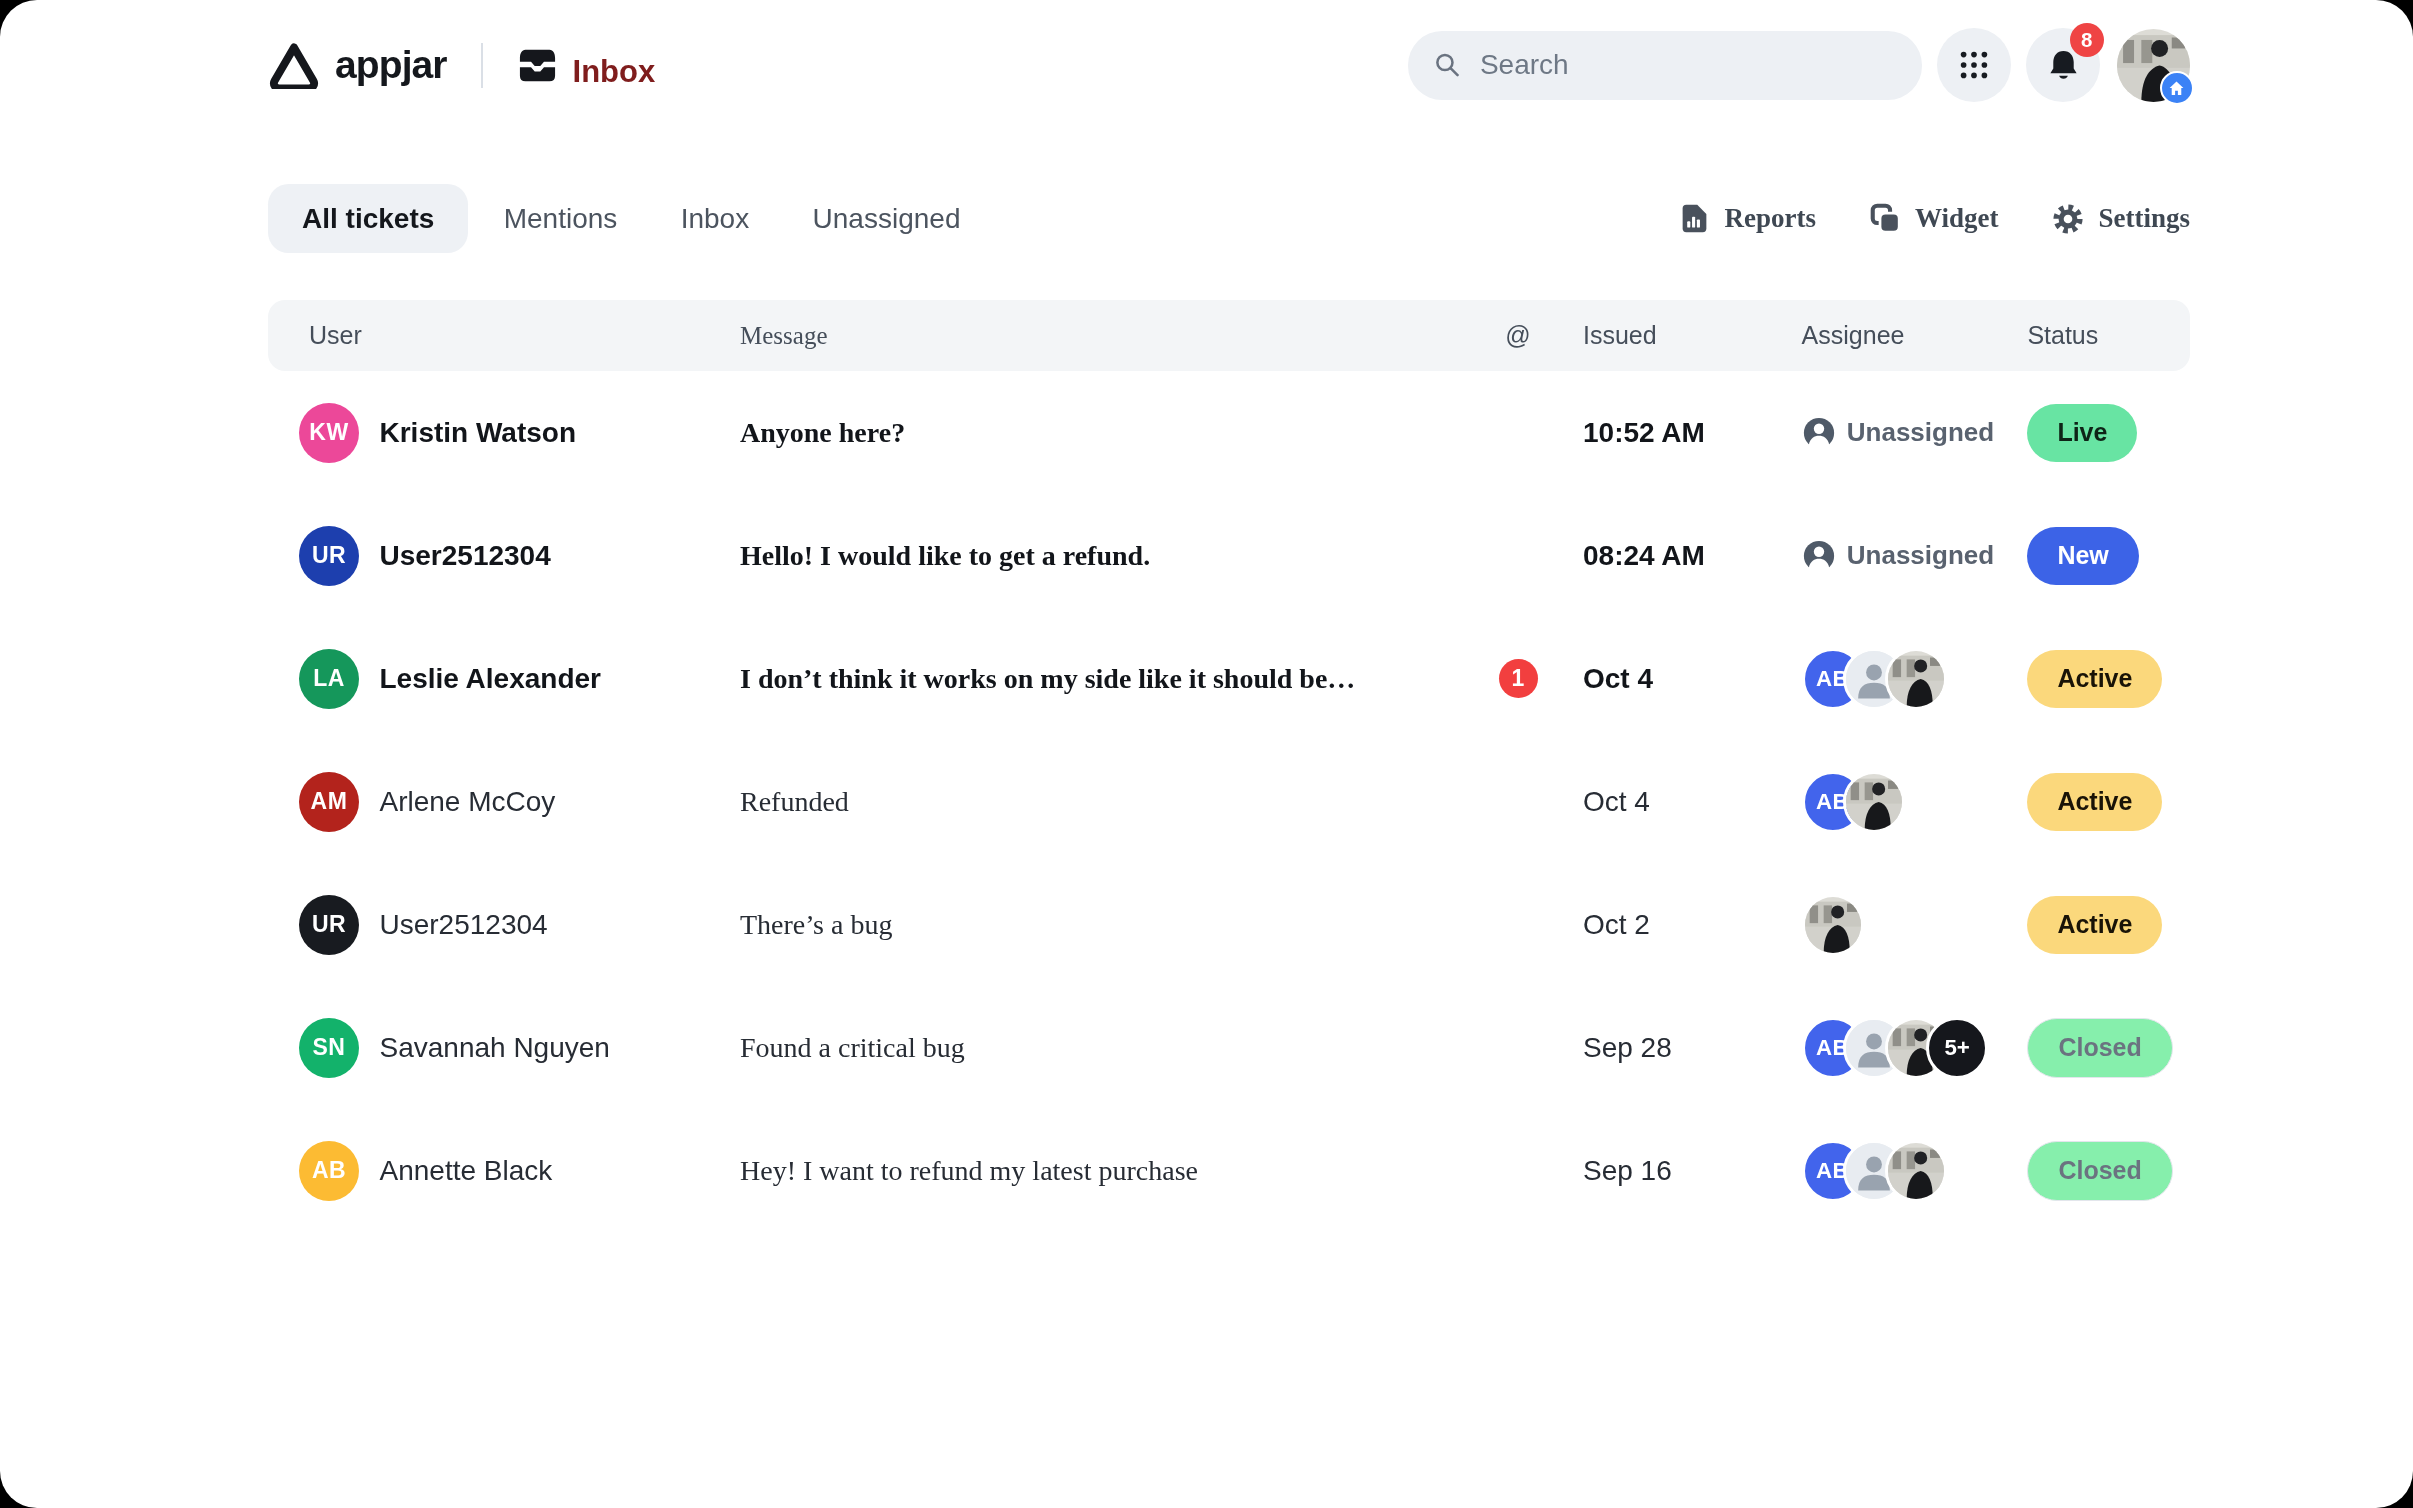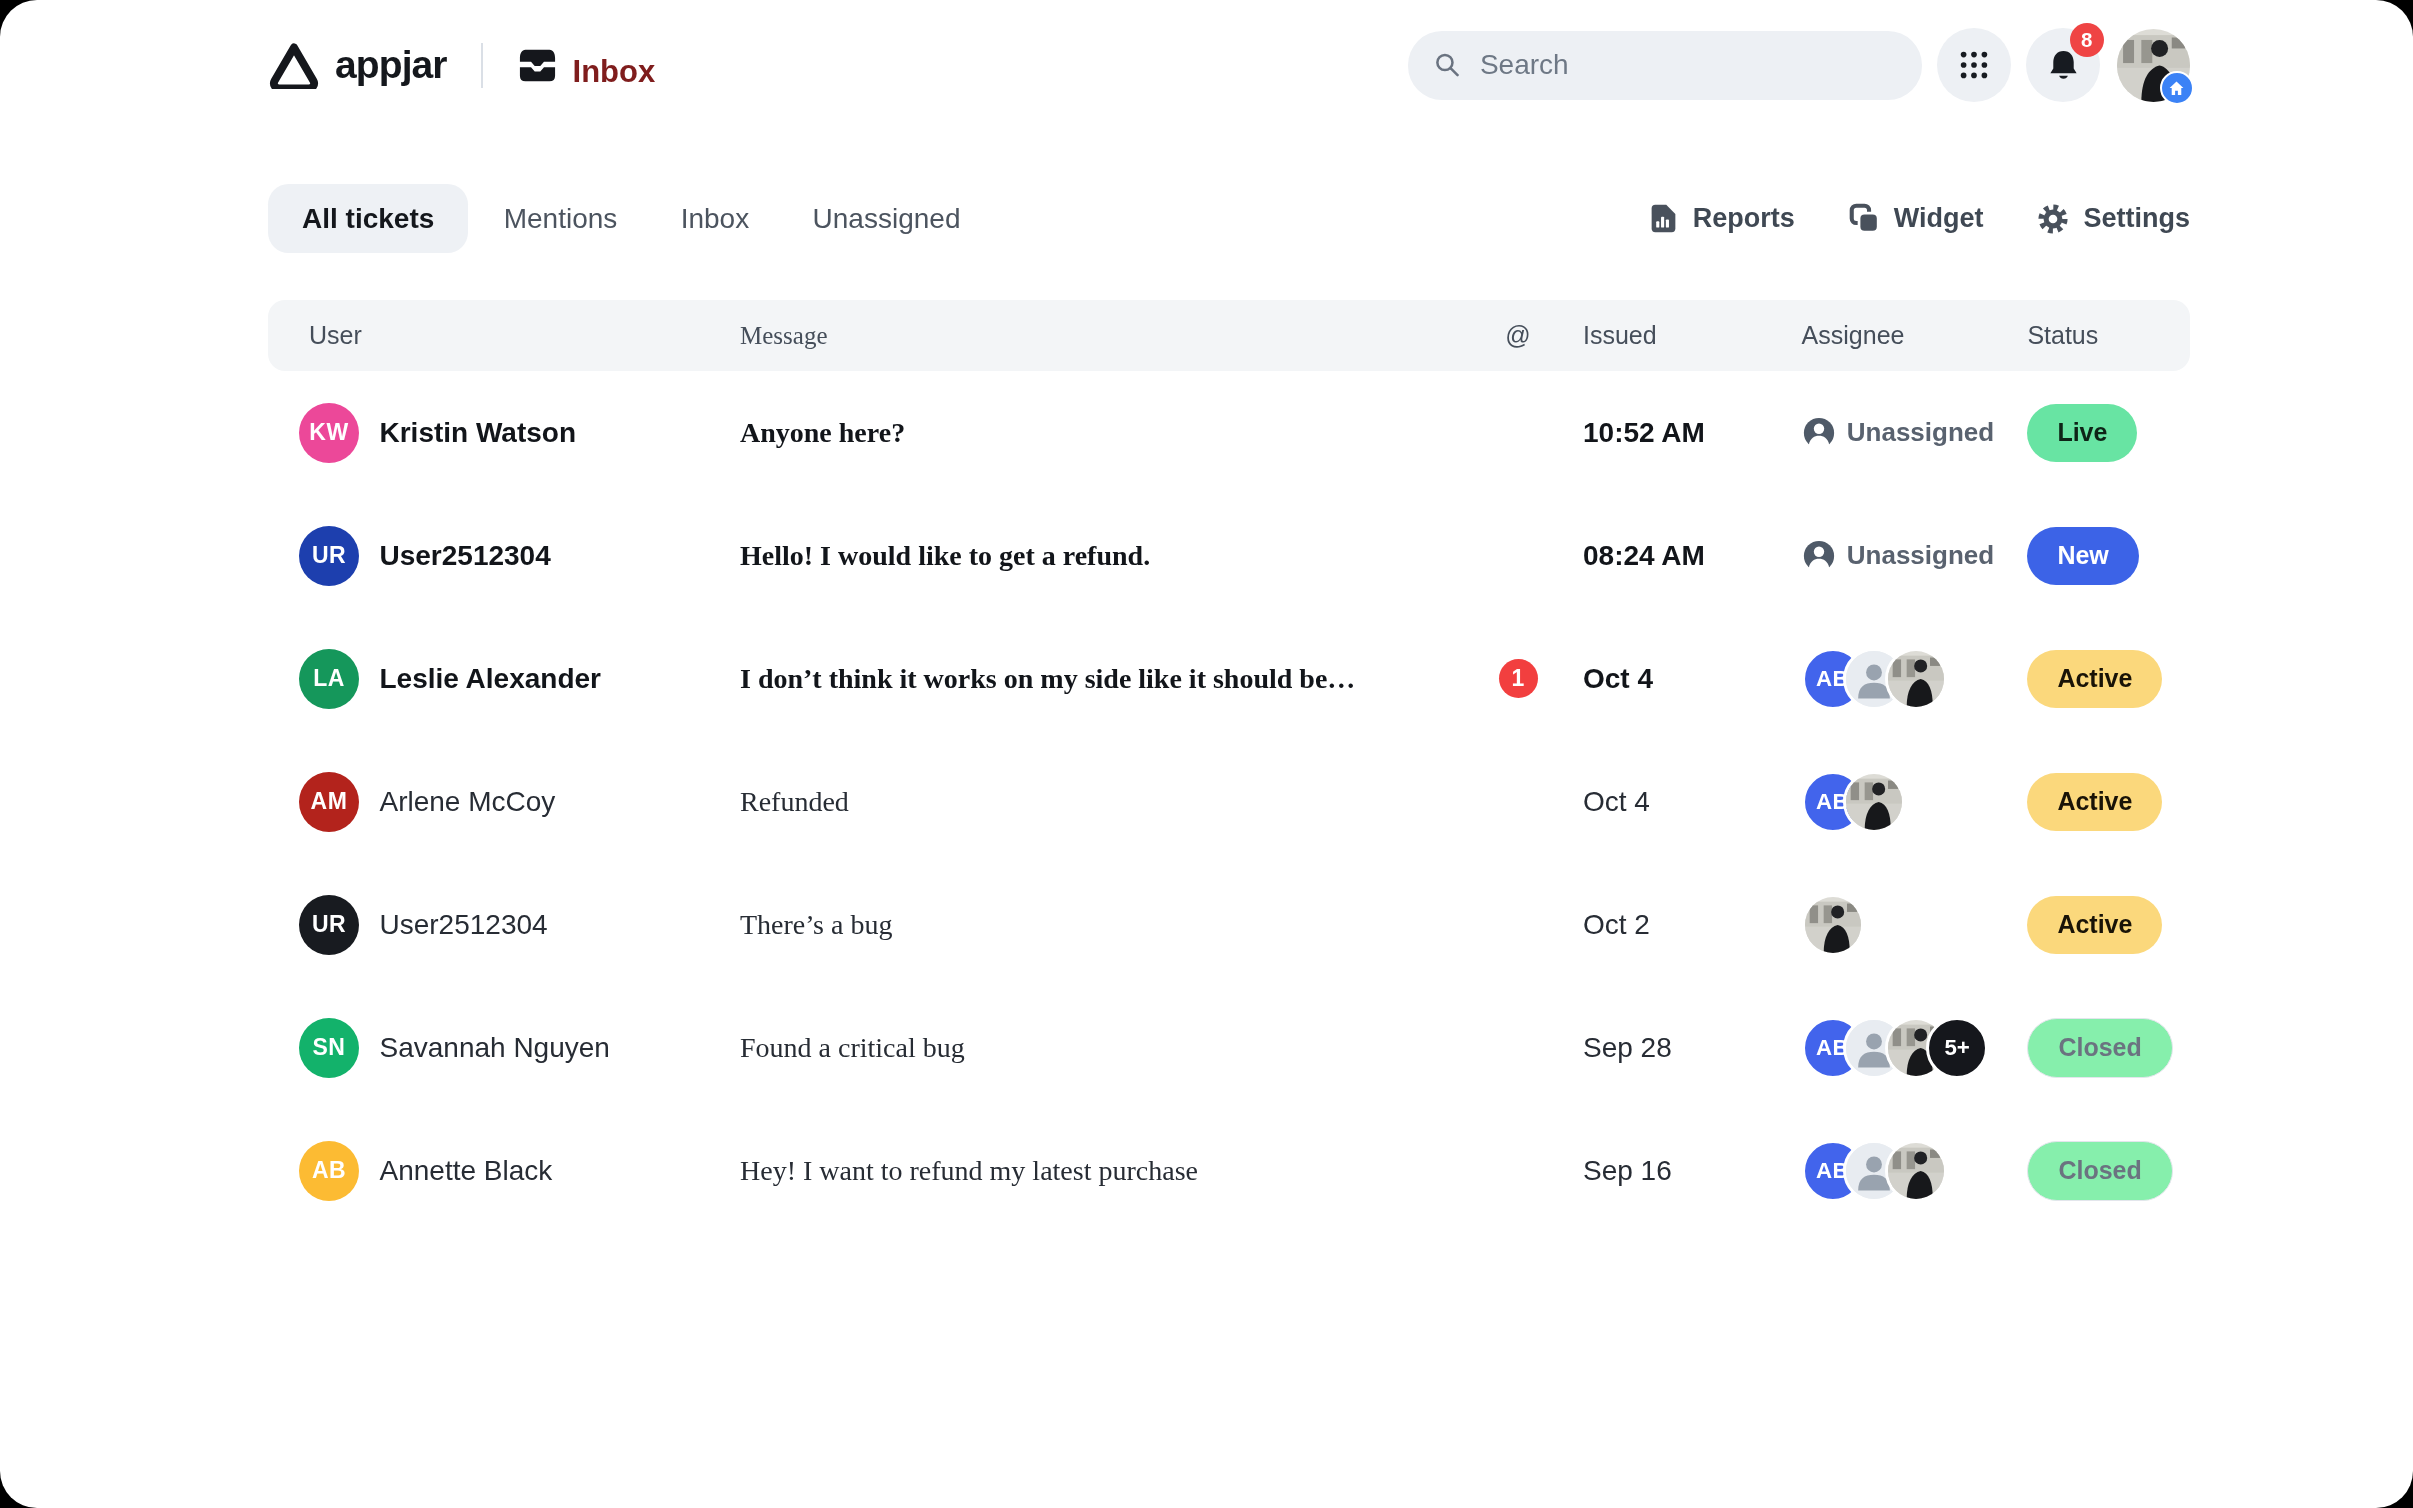--- a/index.html
+++ b/index.html
@@ -25,21 +25,21 @@
   .user-avatar .photo{width:73px;height:73px;border-radius:50%;overflow:hidden;display:block;}
   .user-avatar .photo svg{width:100%;height:100%;display:block;}
   .home-badge{position:absolute;right:-3.7px;bottom:-3.7px;width:34px;height:34px;border-radius:50%;background:#3b82f6;
           border:2.8px solid #fff;display:flex;align-items:center;justify-content:center;box-sizing:border-box;}
   
   .tabsrow{display:flex;align-items:center;margin:63px 223px 0 268px;}
   .tab{font-size:28px;color:#4c545f;font-weight:500;padding:18.6px 28px;border-radius:20.5px;cursor:pointer;}
   .tab.active{background:#eef1f5;color:#14171c;font-weight:700;padding:18.6px 34px;}
   .tab+.tab{margin-left:7.4px;}
   .actions{margin-left:auto;display:flex;align-items:center;gap:54px;}
-  .action{display:flex;align-items:center;gap:14px;font-size:27px;font-weight:600;color:#3f4853;cursor:pointer;}
+  .action{display:flex;align-items:center;gap:14px;font-size:27px;font-weight:600;color:#3f4853;cursor:pointer;font-family:Liberation Serif, serif;}
   
   .table{margin:47px 223px 0 268px;}
   .thead{display:flex;align-items:center;height:71px;background:#f3f5f7;border-radius:17px;
          font-size:25px;font-weight:500;color:#454e5a;}
   .cell{box-sizing:border-box;flex:none;}
   .c-user{width:472px;padding-left:41px;display:flex;align-items:center;}
   .c-msg{width:736px;overflow:hidden;white-space:nowrap;text-overflow:ellipsis;font-family:Liberation Serif, serif;}
   .c-at{width:84px;display:flex;justify-content:center;}
   .c-issued{width:223px;padding-left:23px;}
   .c-assignee{width:237px;padding-left:18.6px;display:flex;align-items:center;}

